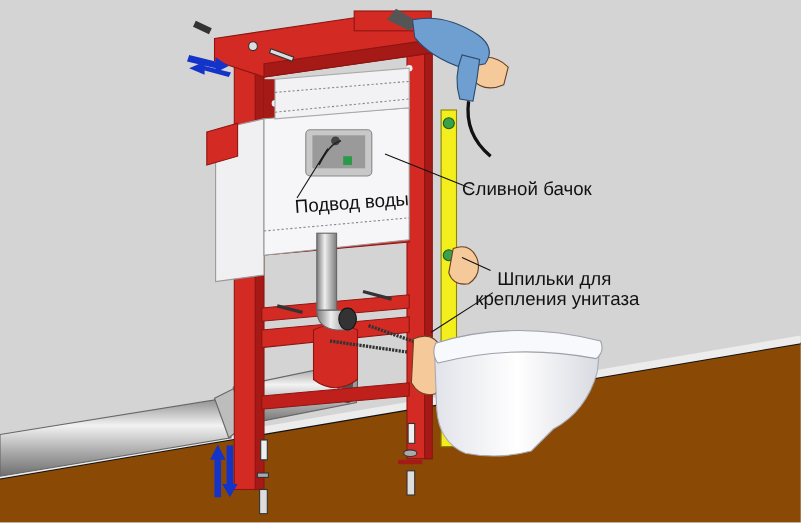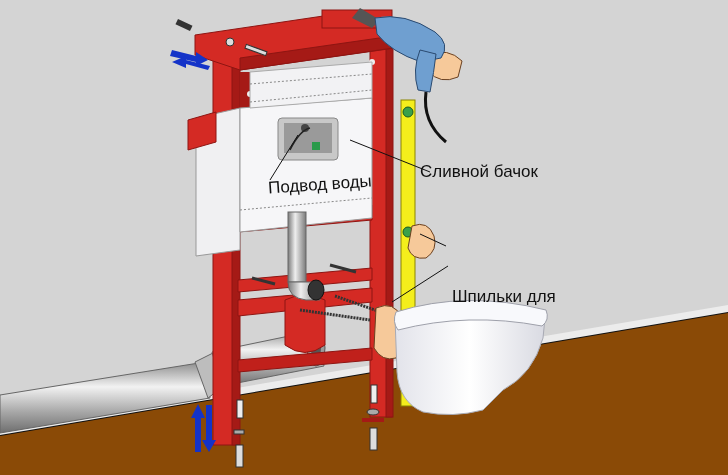--- a/index.html
+++ b/index.html
@@ -157,14 +157,15 @@
     <g stroke="#111" stroke-width="1" fill="none">
       <line x1="270" y1="180" x2="298" y2="135"></line>
       <line x1="350" y1="140" x2="430" y2="172"></line>
       <line x1="392" y1="302" x2="448" y2="266"></line>
       <line x1="420" y1="234" x2="446" y2="246"></line>
     </g>
   </svg>
 
   <div class="label" style="left:268px; top:176px; transform:rotate(-4deg);">Подвод воды</div>
   <div class="label" style="left:420px; top:163px;">Сливной бачок</div>
-  <div class="label" style="left:452px; top:245px;margin-top:43px;">Шпильки для</div>
+  <div class="label" style="left:452px; top:245px;">Шпильки для</div>
+  <div class="label" style="left:432px; top:263px;">крепления унитаза</div>
 </div>
 
 </body></html>

